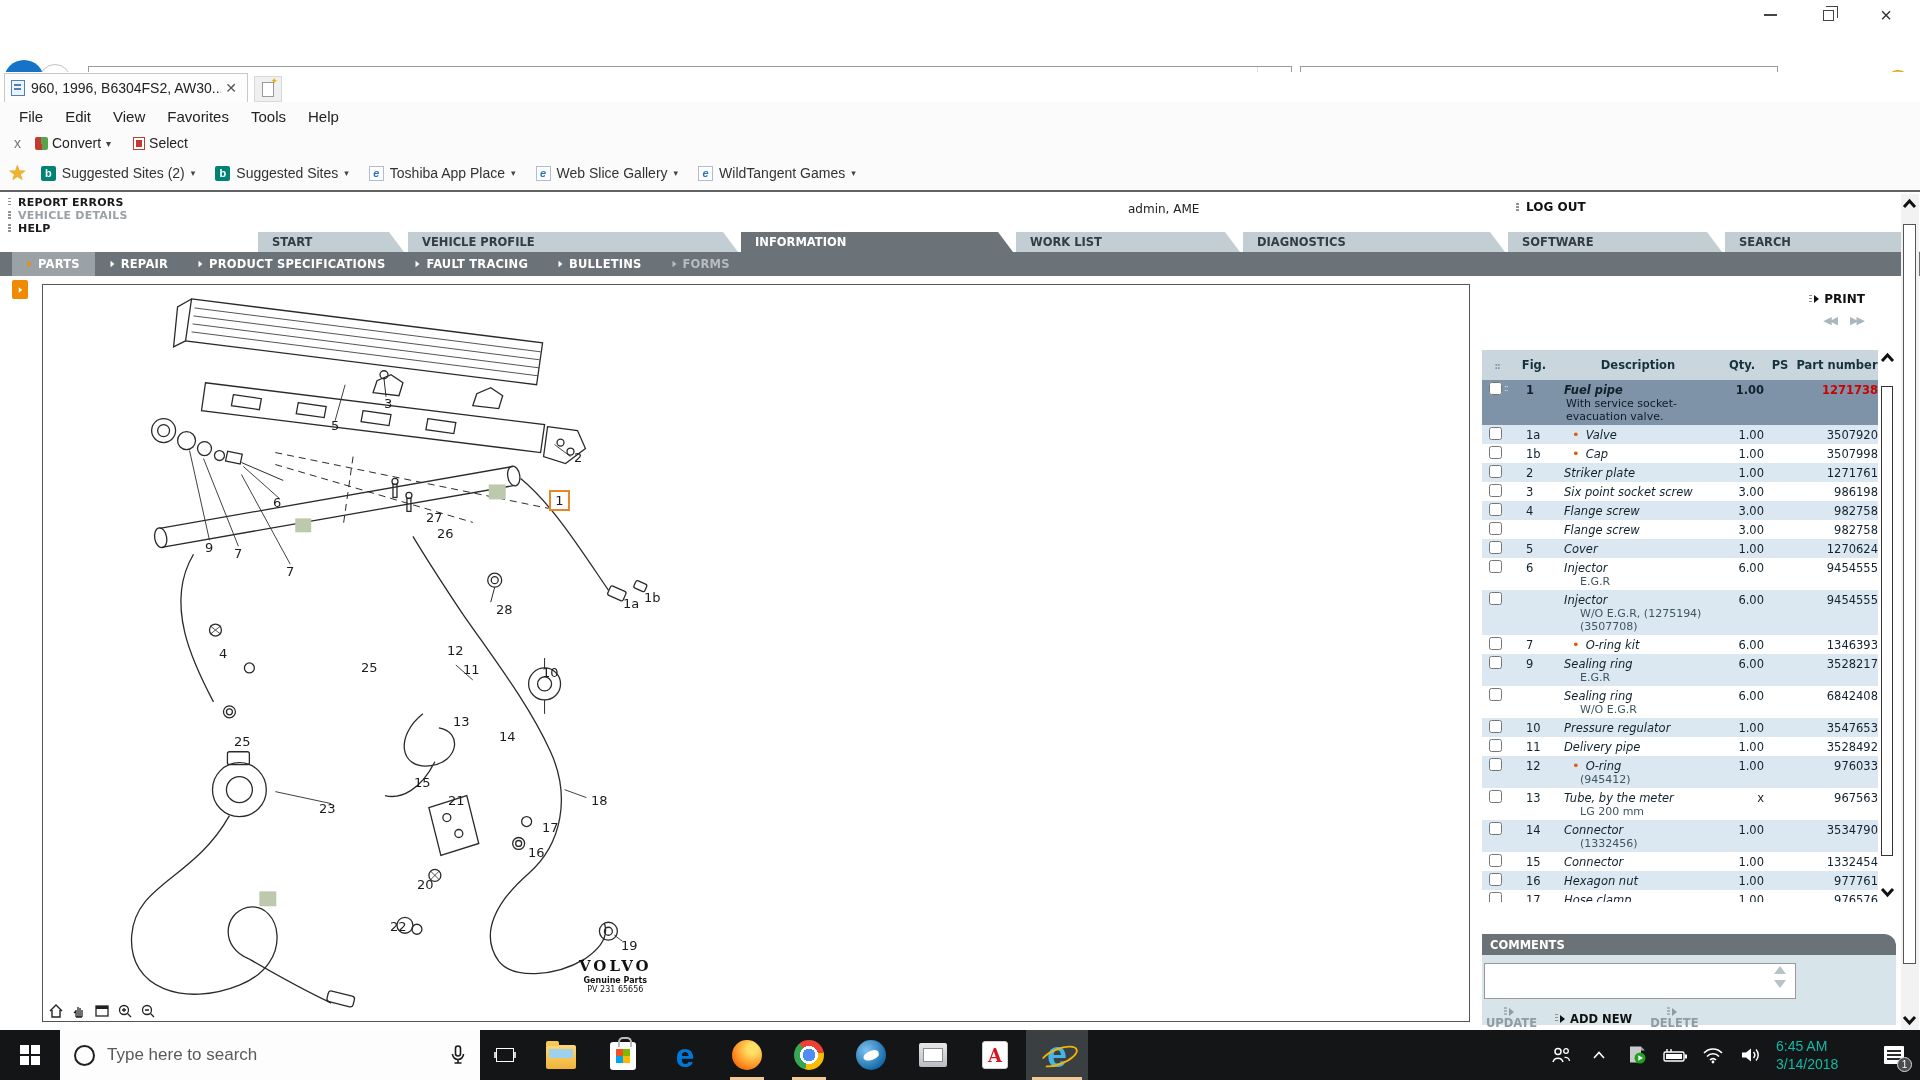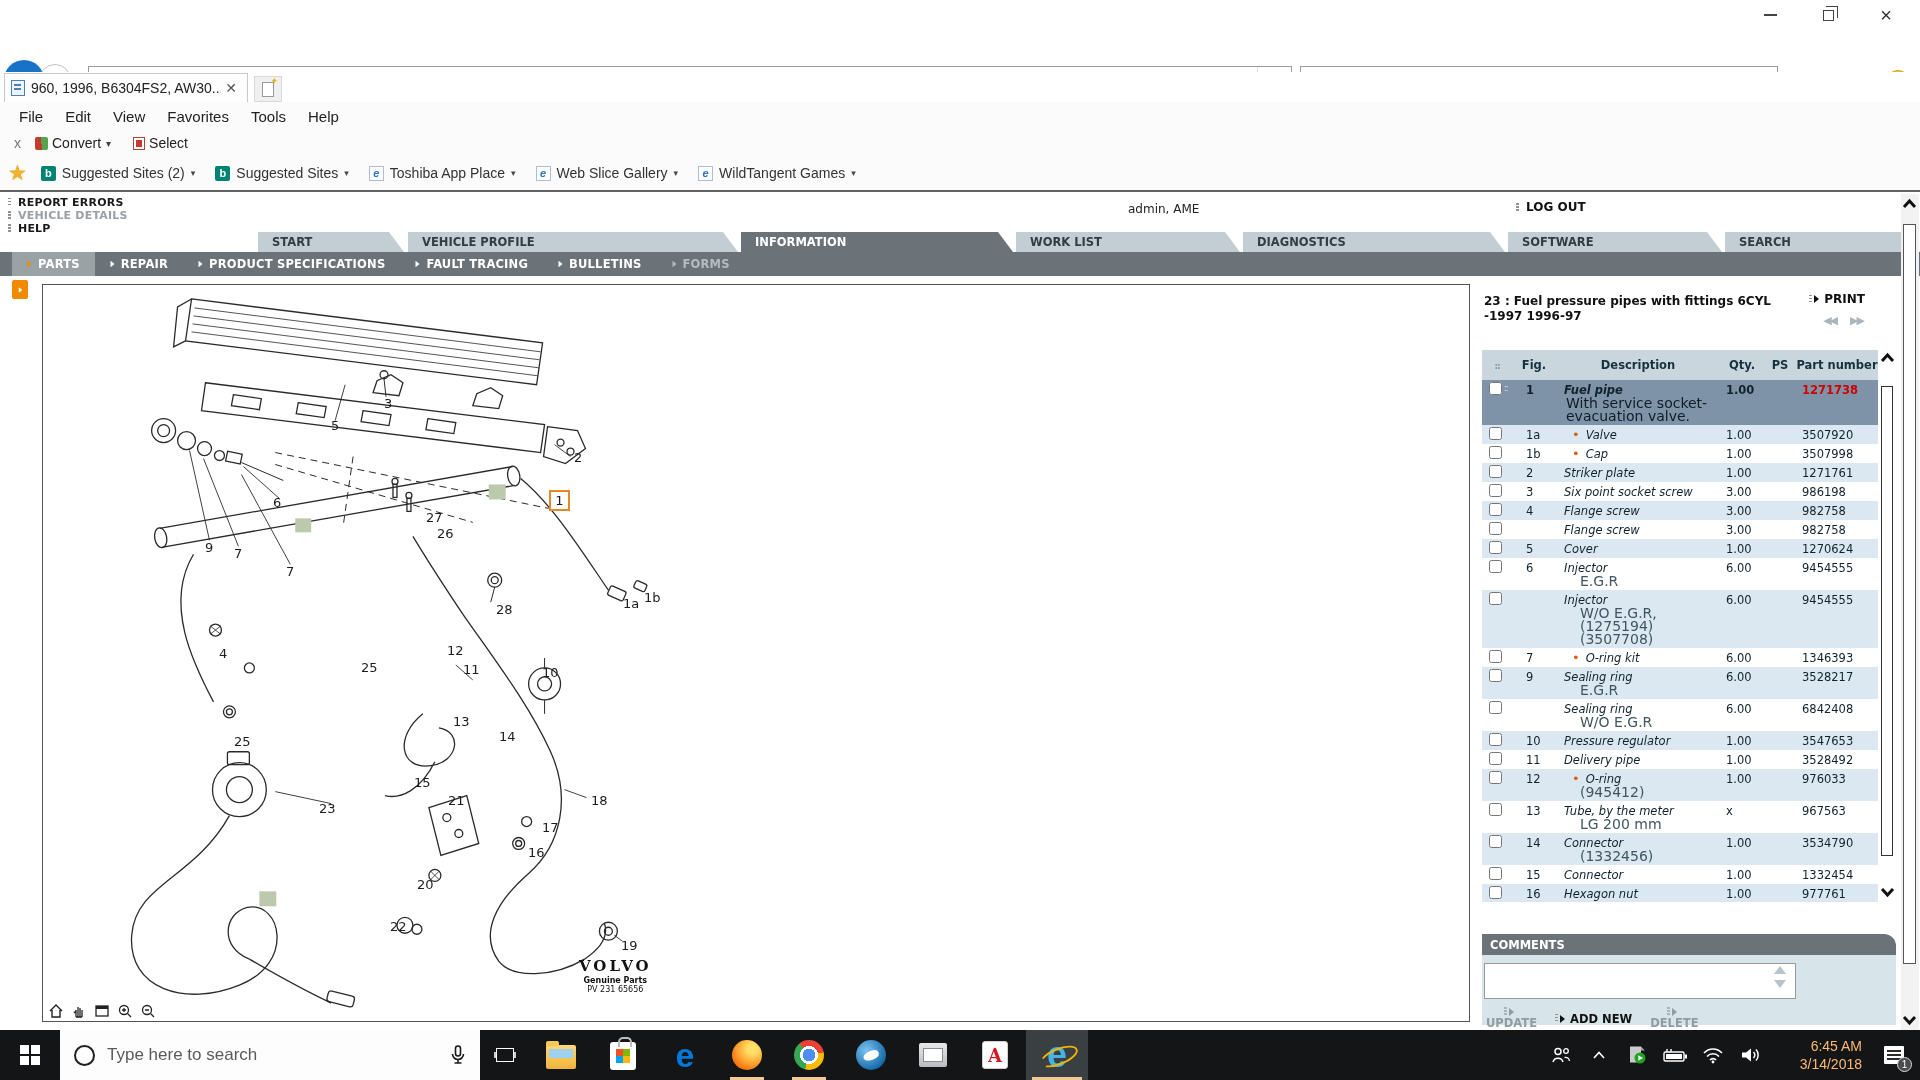--- a/index.html
+++ b/index.html
@@ -112,25 +112,25 @@
   .prows { height:522px; overflow:hidden; }
   .prow { display:flex; font-size:11.5px; color:#10222c; min-height:19px; align-items:flex-start; background:#fff; }
   .prow.alt { background:#dbe8f2; }
   .prow.sel { background:#7f93a8; }
   .prow .c-cb { display:flex; align-items:center; padding:2px 0 0 7px; gap:2px; }
   .prow input[type=checkbox] { width:13px; height:13px; margin:0; }
   .grip { color:#dfe6ee; font-size:8px; letter-spacing:-1px; line-height:8px; }
   .cell { padding-top:3px; }
   .c-fig.cell { padding-left:14px; }
   .c-desc.cell { padding-left:8px; }
-  .c-qty.cell, .c-part.cell { padding-left:6px; }
+  .c-qty.cell, .c-part.cell { padding-left:6px;text-align:right; }
   .desc-main { display:flex; align-items:baseline;font-style:italic; }
   .bullet { color:#e05c12; font-size:13px; line-height:11px; margin:0 6px 0 8px; }
   .bold { font-weight:700; }
-  .subline { font-size:14px; color:#3f5560; padding-left:16px; line-height:13px; padding-bottom:2px; }
+  .subline { font-size:11px; color:#3f5560; padding-left:16px; line-height:13px; padding-bottom:2px; }
   .prow.sel .subline { color:#0d1c26; padding-left:2px; }
   .part-red { color:#cc0000; font-weight:700; }
   .tscroll { position:absolute; left:396px; top:66px; width:19px; height:552px; }
   .tscroll svg { position:absolute; left:2px; }
   .tthumb { position:absolute; left:3px; top:36px; width:12px; height:470px; background:#fff; border:1px solid #333; }
   .addrow { position:absolute; left:0; top:618px; width:396px; height:28px; display:flex; align-items:center; justify-content:flex-end; }
   .addbtn { display:flex; align-items:center; font-size:11.5px; font-weight:700; color:#97a4ab; margin-right:10px; }
   .addbtn .dots{background:repeating-linear-gradient(#b7c0c5 0 1.5px, rgba(0,0,0,0) 1.5px 3px);}
   .plist-select { width:104px; height:21px; font-size:12px; font-family:"DejaVu Sans",sans-serif; border:1px solid #333; background:#fff; }
   .comments { position:absolute; left:0; top:650px; width:414px; }
@@ -179,21 +179,21 @@
   .ti-thunderbird { border-radius:50%; background:radial-gradient(circle at 35% 35%, #7ec3f0, #1268a8 75%); }
   .ti-thunderbird::before { content:""; width:16px; height:9px; background:#fff; border-radius:60% 40% 50% 50%; transform:rotate(-18deg); }
   .ti-mail { width:28px; height:24px; background:linear-gradient(#e8e8ea,#b9bcc0); border-radius:2px; }
   .ti-mail::before { content:""; width:18px; height:12px; background:#fff; border:1px solid #8a8d91; }
   .ti-acrobat { width:26px; height:28px; background:#fff; border-radius:3px; border:1px solid #d0d0d0; }
   .ti-acrobat::before { content:"A"; font-family:"DejaVu Serif",serif; font-weight:700; font-size:18px; color:#d6151f; }
   .ti-internet-explorer::before { content:"e"; font-size:36px; font-weight:700; color:#45b5e8; line-height:28px; }
   .ti-internet-explorer::after { content:""; position:absolute; left:-3px; top:8px; width:36px; height:13px; border:2px solid #f5b400; border-radius:50%; transform:rotate(-22deg); border-left-color:rgba(0,0,0,0); }
   .tray { margin-left:auto; display:flex; align-items:center; }
   .tray-ic { width:38px; height:50px; display:flex; align-items:center; justify-content:center; }
-  .clock { width:86px; text-align:right; color:#fdba74; font-size:14px; line-height:18px; margin:0 6px; }
+  .clock { width:86px; text-align:left; color:#14b8a6; font-size:14px; line-height:18px; margin:0 6px; }
   .action { width:52px; height:50px; display:flex; align-items:center; justify-content:center; position:relative; }
   .ac-ic { width:20px; height:18px; background:#fff; border-radius:1px; position:relative; }
   .ac-ic::before { content:""; position:absolute; left:3px; top:4px; width:14px; height:2px; background:#2a2a2a; box-shadow:0 4px 0 #2a2a2a, 0 8px 0 #2a2a2a; }
   .badge { position:absolute; right:8px; bottom:8px; width:15px; height:15px; border-radius:50%; background:#4a4d4f; border:1px solid #d9d9d9; color:#fff; font-size:10px; display:flex; align-items:center; justify-content:center; }
 </style>
 </head>
 <body>
 
 <div id="win">
 
@@ -519,21 +519,20 @@
         <span class="dtool">
             <svg width="16" height="16" viewBox="0 0 16 16">
               <circle cx="7" cy="7" r="4.5" fill="none" stroke="#222" stroke-width="1.3"></circle>
               <path d="M10.5 10.5 L14 14 M5 7 h4" stroke="#222" stroke-width="1.3"></path>
             </svg>
           </span>
       </div>
     </div>
 
     <div class="rpanel">
-      <div class="rtitle">23 : Fuel pressure pipes with fittings 6CYL -1997 1996-97</div>
       <div class="printbtn">
           <span class="marker">
             <span class="dots"></span>
             <span class="tri"></span>
           </span>
           <span>PRINT</span>
         </div>
       <div class="pager">
         <span>◀◀</span>
         <span>▶▶</span>

